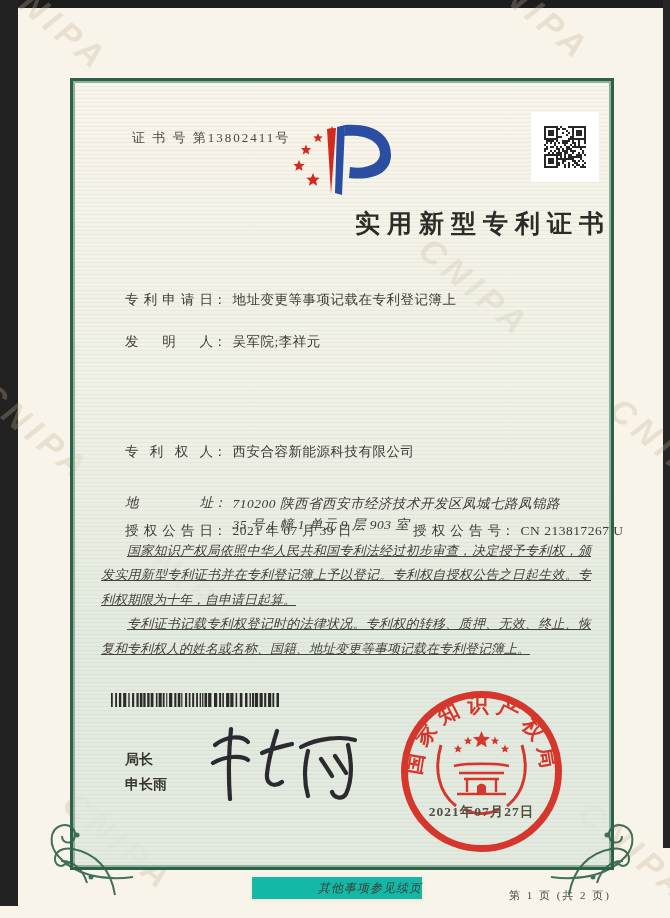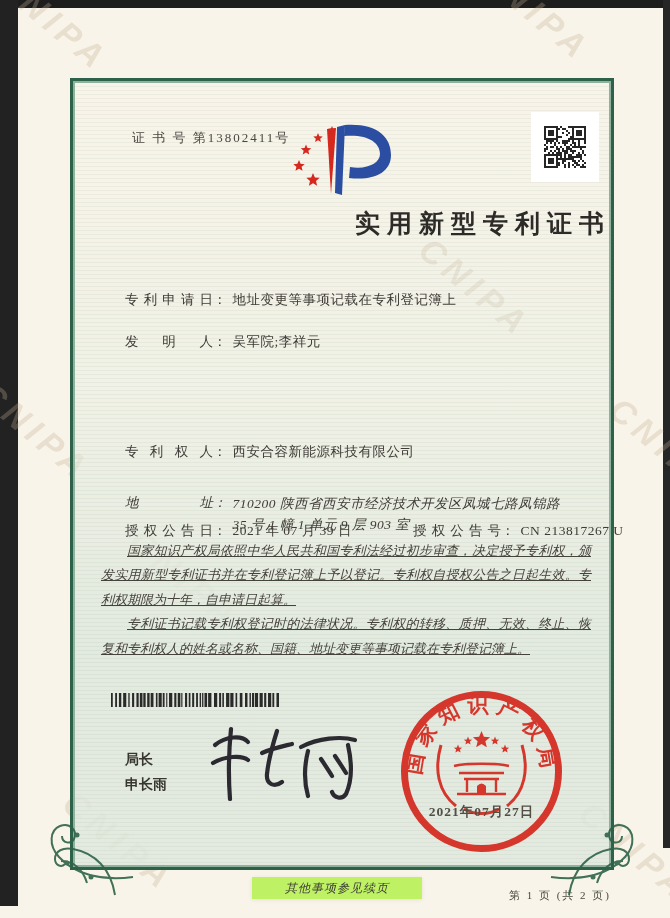--- a/index.html
+++ b/index.html
@@ -55,22 +55,22 @@
           font-size:14px;font-weight:bold;color:#38372f;line-height:25px;}
   .signature{position:absolute;left:128px;top:640px;width:170px;height:95px;}
   .seal{position:absolute;left:320px;top:602px;width:177px;height:177px;}
   .page-info{position:absolute;left:0;top:807px;width:100%;text-align:right;
              font-size:11px;letter-spacing:2px;color:#4a4a42;}
   .ornament{position:absolute;width:92px;height:92px;z-index:3;}
   .orn-bl{left:-30px;bottom:-30px;}
   .orn-br{right:-30px;bottom:-30px;transform:scaleX(-1);}
   .cont-note{
     position:absolute;left:252px;top:877px;width:170px;height:22px;z-index:4;
-    background:#bef264;box-shadow:0 1px 4px rgba(60,50,30,0.10);
-    text-align:center;line-height:22px;font-size:12px;font-style:italic;color:#3f3e37;letter-spacing:1px;
+    background:#14b8a6;box-shadow:0 1px 4px rgba(60,50,30,0.10);
+    text-align:right;line-height:22px;font-size:12px;font-style:italic;color:#3f3e37;letter-spacing:1px;
   }
   .patch{position:absolute;left:0;top:906px;width:18px;height:12px;background:#f9f4e9;}
   svg text{font-family:"Liberation Serif","DejaVu Serif",serif;}
 </style>
 </head>
 <body>
 
 <div class="edge edge-top"></div>
 <div class="edge edge-left"></div>
 <div class="edge edge-right"></div>

